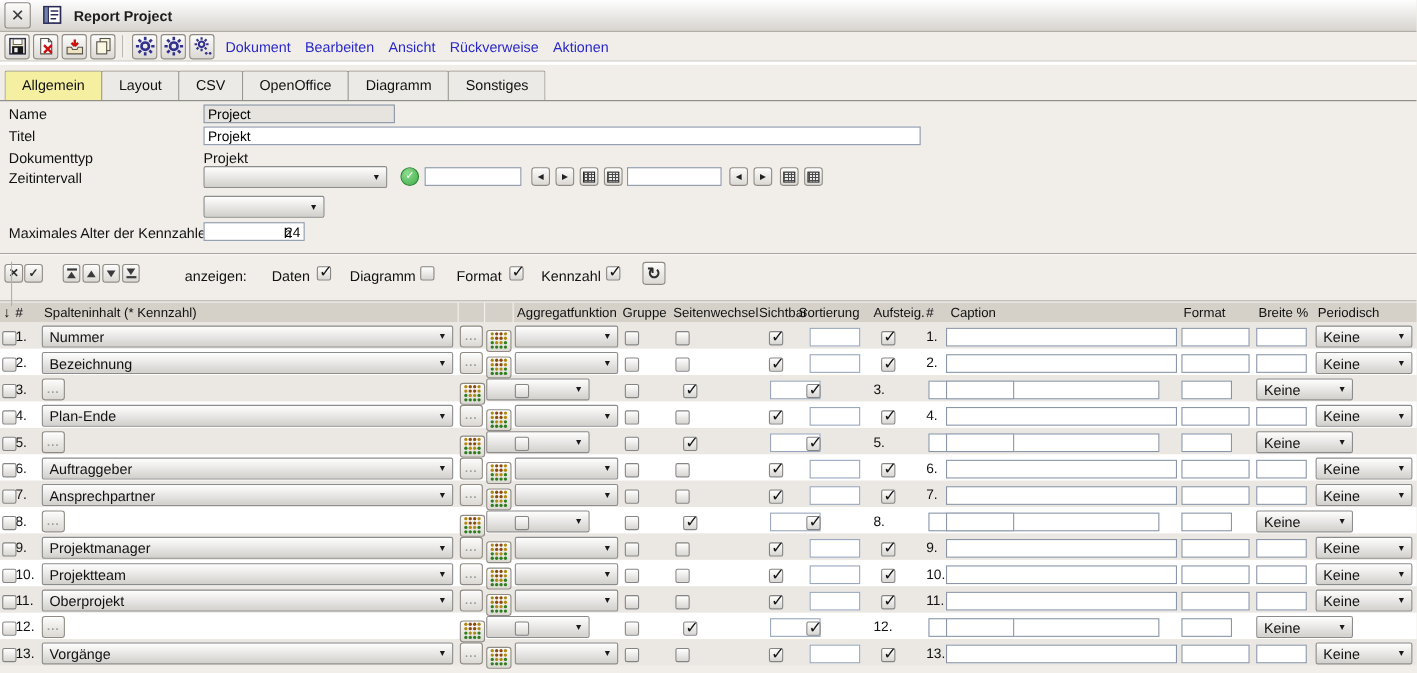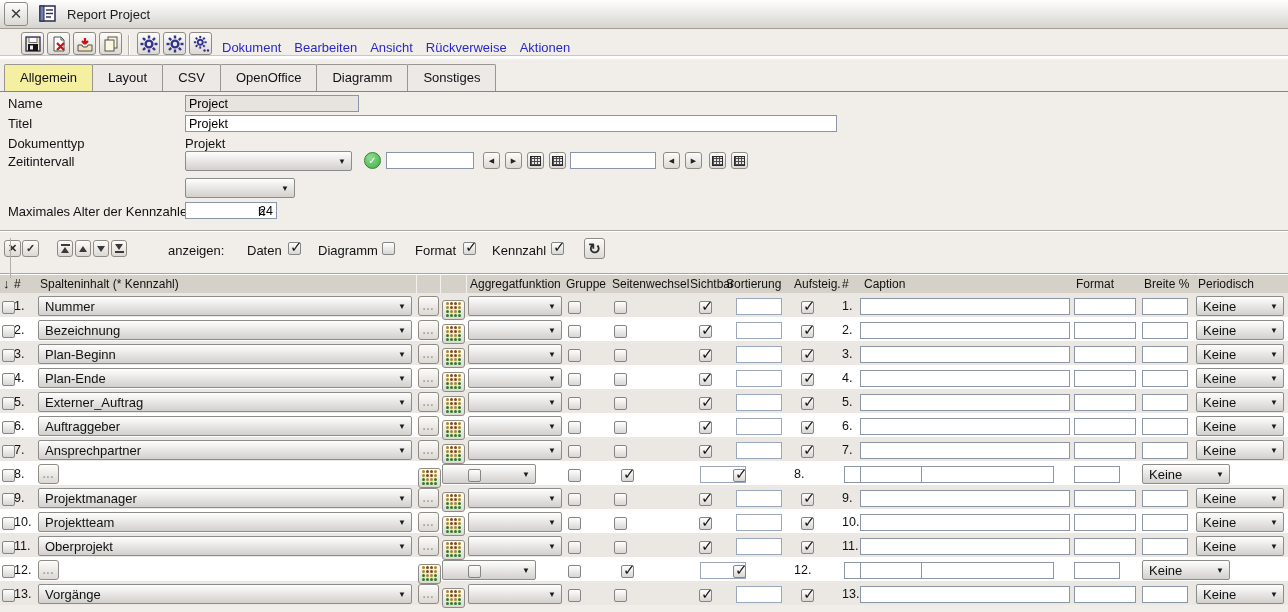--- a/index.html
+++ b/index.html
@@ -21,26 +21,26 @@
   }
 
   
   .titlebar {
     height:29px; display:flex; align-items:center;
     background:linear-gradient(#fefefe,#d7d4cf);
     border-bottom:1px solid #a29e97;
   }
   .close-btn { width:24px; height:24px; margin-left:4px; font-size:15px; color:#3a3a3a; }
   .win-icon { margin-left:10px; display:inline-flex; }
-  .win-title { margin-left:9px; font-weight:normal; font-size:13px; color:#1c1c1c; }
+  .win-title { margin-left:9px; font-weight:bold; font-size:13px; color:#1c1c1c; }
 
   
   .menubar {
-    height:27px; display:flex; align-items:flex-end;
-    background:#f1eeea; border-bottom:1px solid #c9c5bf;padding-left:17px;
+    height:27px; display:flex; align-items:center;
+    background:#f1eeea; border-bottom:1px solid #c9c5bf;
   }
   .tbtn { width:23px; height:23px; margin-left:3px; }
   .tbtn:first-child { margin-left:4px; }
   .tb-sep { width:1px; height:20px; background:#b5b1aa; margin:0 5px 0 6px; box-shadow:1px 0 0 #fff; }
   .menu-items { display:flex; margin-left:10px; gap:13px; }
   .menu-item { color:var(--menu-link); font-size:13px; cursor:default; }
   .strip { height:3px; background:#ffffff; }
 
   
   .tabbar {
@@ -479,25 +479,20 @@
     <div class="cell">
             <div class="sel sel-per">
               <span>Keine</span>
             </div>
           </div>
   </div>
 
   <div class="trow">
     <div class="cell"><span class="cb"></span></div>
     <div class="cell c-num"><span>3.</span></div>
-    <div class="cell">
-            <div class="sel sel-row">
-              <span>Plan-Beginn</span>
-            </div>
-          </div>
     <div class="cell"><button class="btn3d btn-dots">
               <span>...</span>
             </button></div>
     <div class="cell"><button class="btn3d btn-grid">
               <span class="gridicon">
                 <i style="background: rgb(176, 137, 18);"></i>
                 <i style="background: rgb(138, 74, 16);"></i>
                 <i style="background: rgb(138, 74, 16);"></i>
                 <i style="background: rgb(176, 137, 18);"></i>
                 <i style="background: rgb(176, 137, 18);"></i>
@@ -583,25 +578,20 @@
     <div class="cell">
             <div class="sel sel-per">
               <span>Keine</span>
             </div>
           </div>
   </div>
 
   <div class="trow">
     <div class="cell"><span class="cb"></span></div>
     <div class="cell c-num"><span>5.</span></div>
-    <div class="cell">
-            <div class="sel sel-row">
-              <span>Externer_Auftrag</span>
-            </div>
-          </div>
     <div class="cell"><button class="btn3d btn-dots">
               <span>...</span>
             </button></div>
     <div class="cell"><button class="btn3d btn-grid">
               <span class="gridicon">
                 <i style="background: rgb(176, 137, 18);"></i>
                 <i style="background: rgb(138, 74, 16);"></i>
                 <i style="background: rgb(138, 74, 16);"></i>
                 <i style="background: rgb(176, 137, 18);"></i>
                 <i style="background: rgb(176, 137, 18);"></i>

